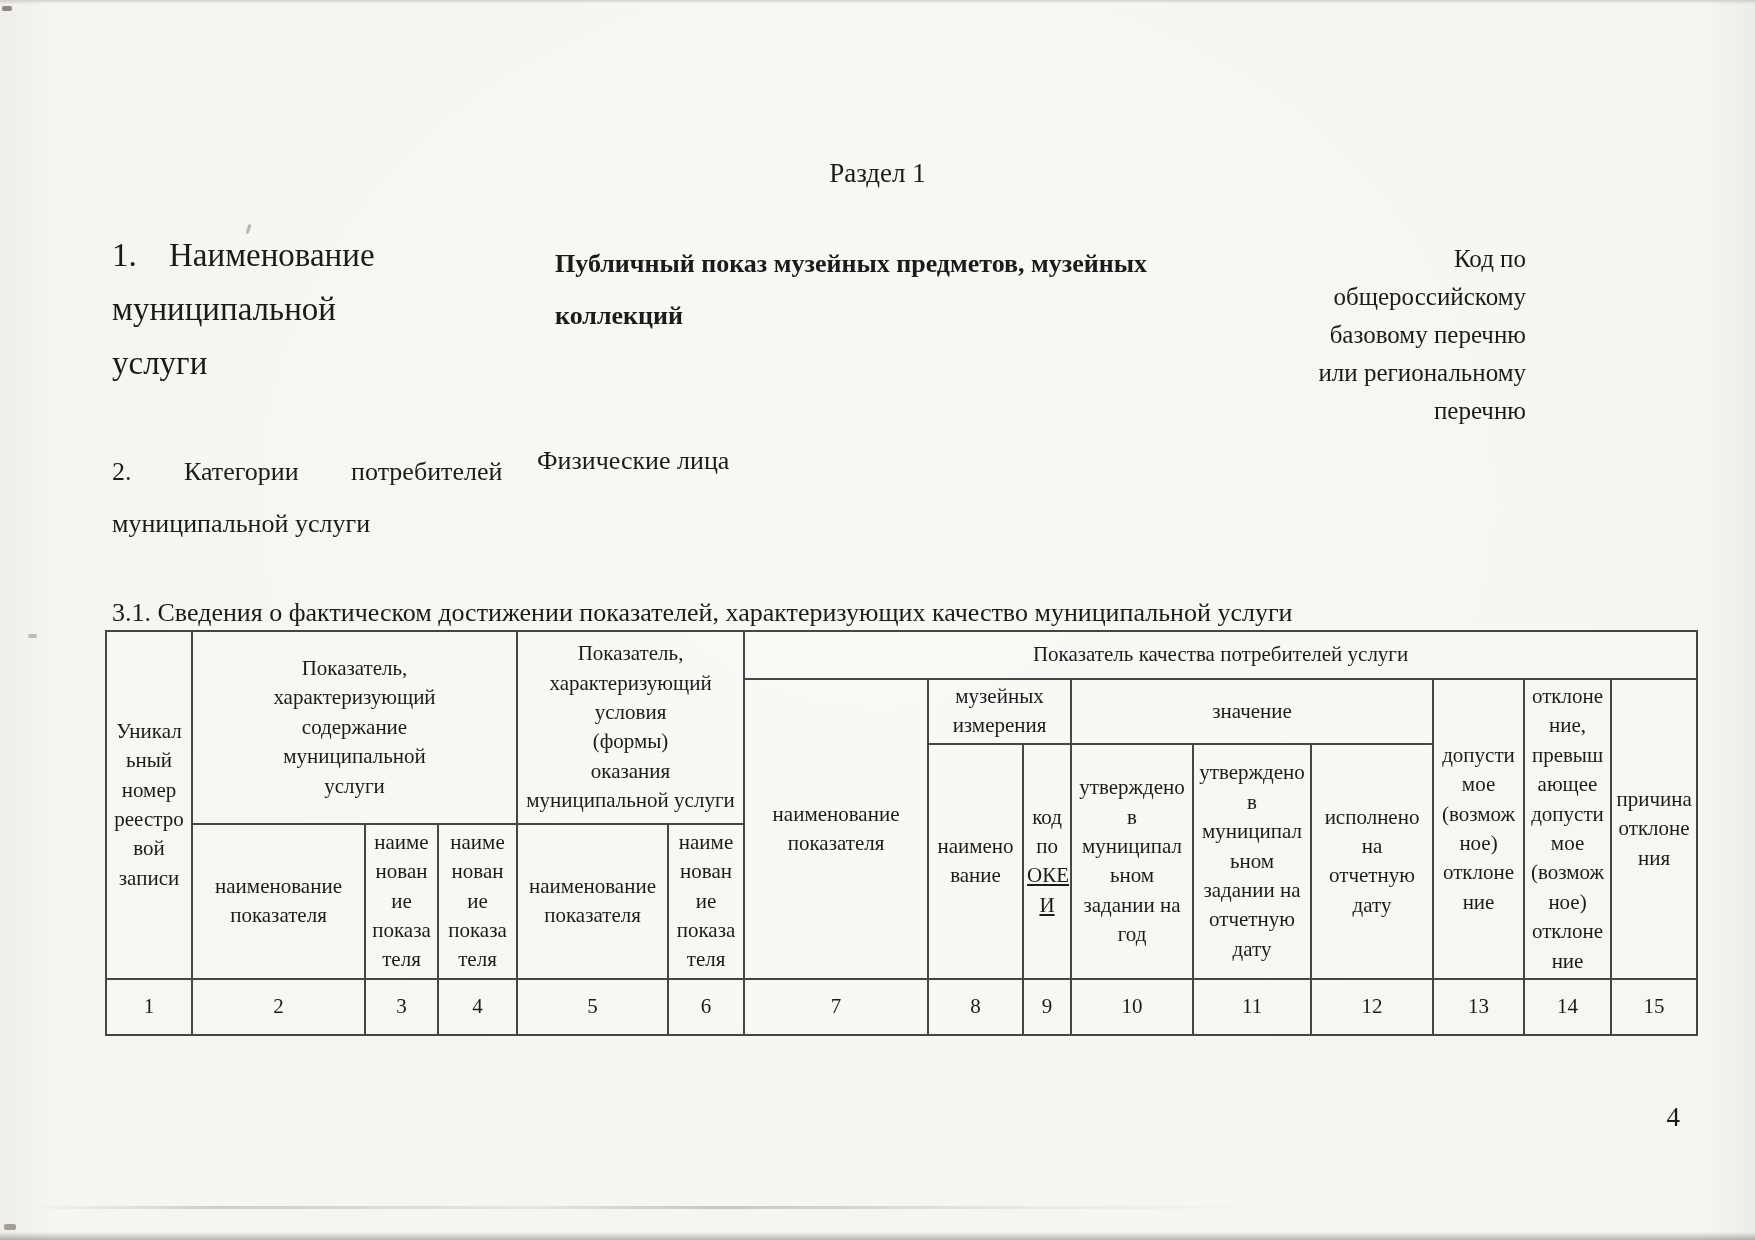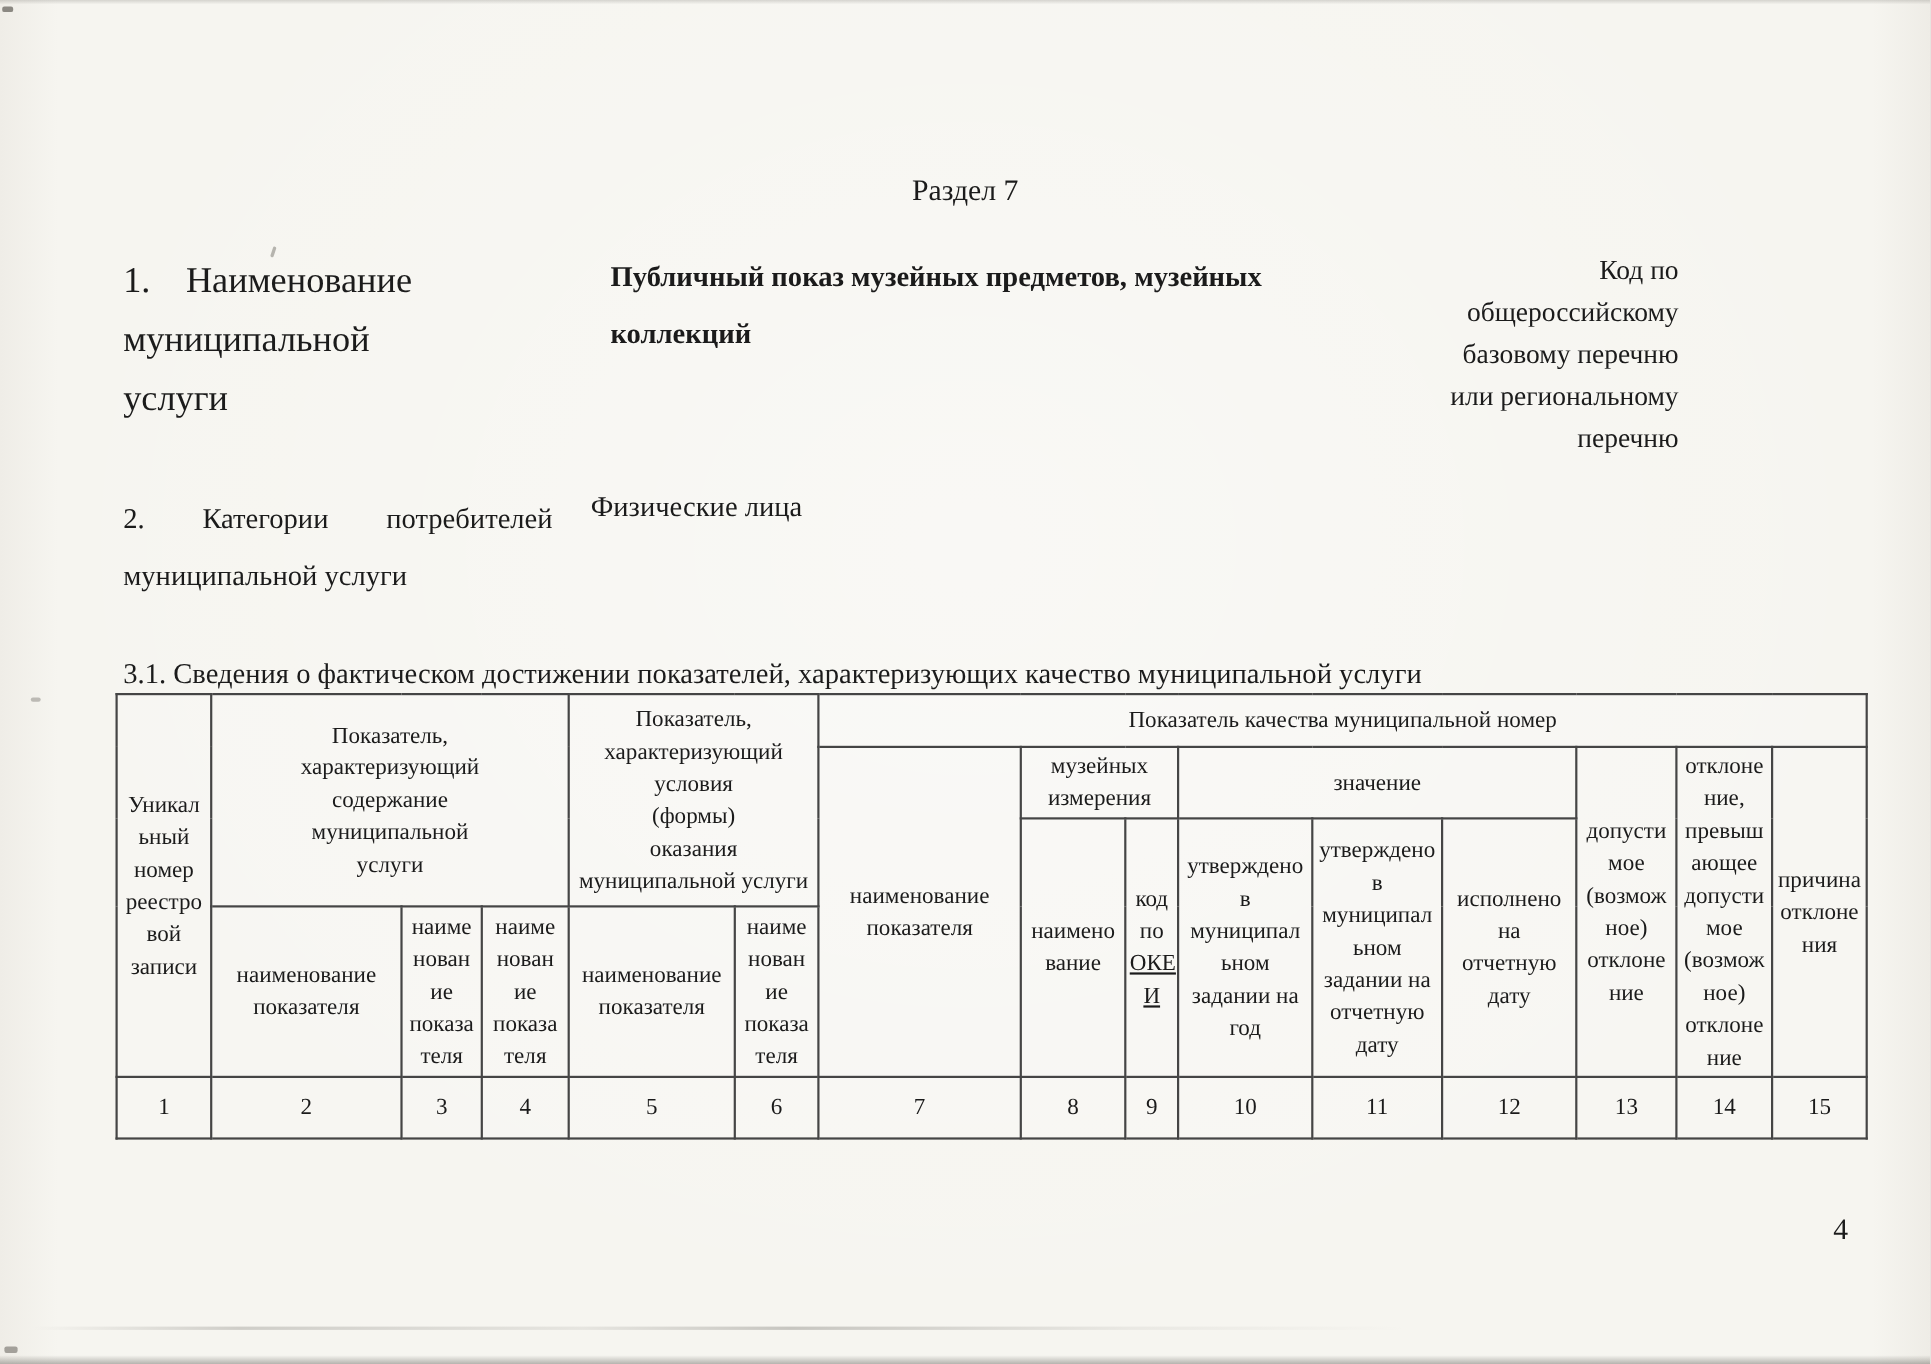--- a/index.html
+++ b/index.html
@@ -9,21 +9,21 @@
     margin:0 auto;
     background:
       radial-gradient(ellipse at 50% 40%, rgba(255,255,255,0.35), rgba(0,0,0,0) 70%),
       linear-gradient(90deg, #efede7 0%, #f6f5f0 3%, #f6f5f0 97%, #eeece6 100%),
       #f6f5f0;
     font-family:"Liberation Serif", serif;
     color:#1b1b1b;
     overflow:hidden;
   }
   .abs { position:absolute; }
-  .pre { white-space:pre-line; }
+  .pre { white-space:pre-line;margin-top:12px; }
 
   .section-title { top:158px; left:0; width:1755px; text-align:center; font-size:27px; }
 
   .item1-label   { top:228px; left:112px; width:420px; font-size:33px; line-height:54px; word-spacing:24px; }
   .item1-label .l2 { word-spacing:0; display:block; }
   .item1-value   { top:226px; left:555px; width:660px; font-size:26px; font-weight:bold; line-height:52px; }
 
   .code-label    { top:228px; left:1150px; width:376px; text-align:right; font-size:25px; line-height:38px; }
   .code-box      { top:222px; left:1533px; width:138px; height:188px; border:2px solid #4a4a4a; background:rgba(255,255,255,0.25); }
   .code-value    { padding:8px 0 0 10px; font-size:25px; }
@@ -71,21 +71,21 @@
   .edge-top { position:absolute; left:0; top:0; width:100%; height:4px;
     background:linear-gradient(180deg, rgba(60,58,52,.18), rgba(60,58,52,0)); }
 
   .page-number { top:1102px; left:1600px; width:80px; text-align:right; font-size:27px; }
 </style>
 </head>
 <body>
 
 <div class="page">
 
-  <div class="abs section-title">Раздел 7</div>
+  <div class="abs section-title">Раздел 1</div>
 
   <div class="abs item1-label"><span>1. Наименование муниципальной</span><span class="l2">услуги</span></div>
   <div class="abs item1-value pre">Публичный показ музейных предметов, музейных
 коллекций</div>
 
   <div class="abs code-label pre">Код по
 общероссийскому
 базовому перечню
 или региональному
 перечню</div>
@@ -125,21 +125,21 @@
 характеризующий
 содержание
 муниципальной
 услуги</td>
       <td colspan="2" rowspan="3" class="grp">Показатель,
 характеризующий
 условия
 (формы)
 оказания
 муниципальной услуги</td>
-      <td colspan="9" class="grp">Показатель качества муниципальной номер</td>
+      <td colspan="9" class="grp">Показатель качества потребителей услуги</td>
     </tr>
     <tr style="height:62px">
       <td rowspan="3" class="vt">наименование
 показателя</td>
       <td colspan="2">музейных
 измерения</td>
       <td colspan="3">значение</td>
       <td rowspan="3" class="vt">допусти
 мое
 (возмож

